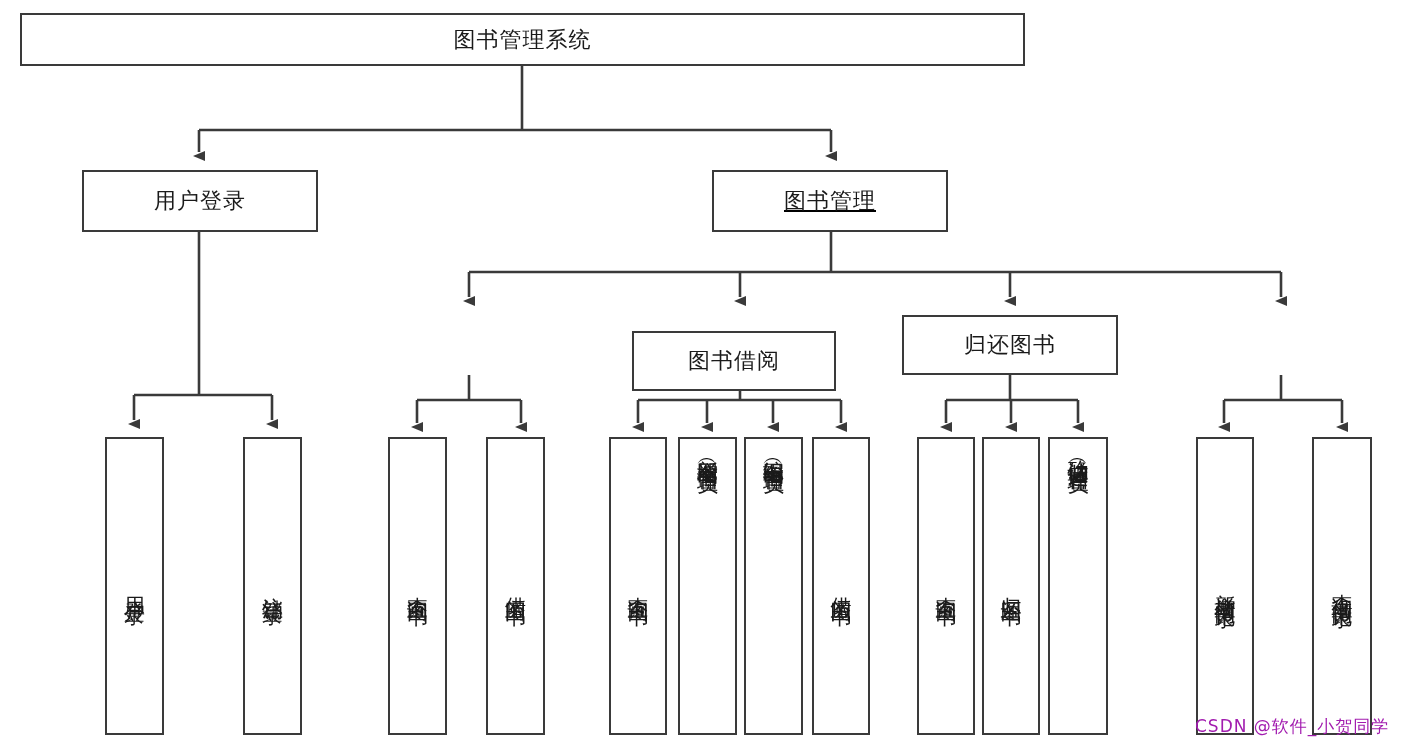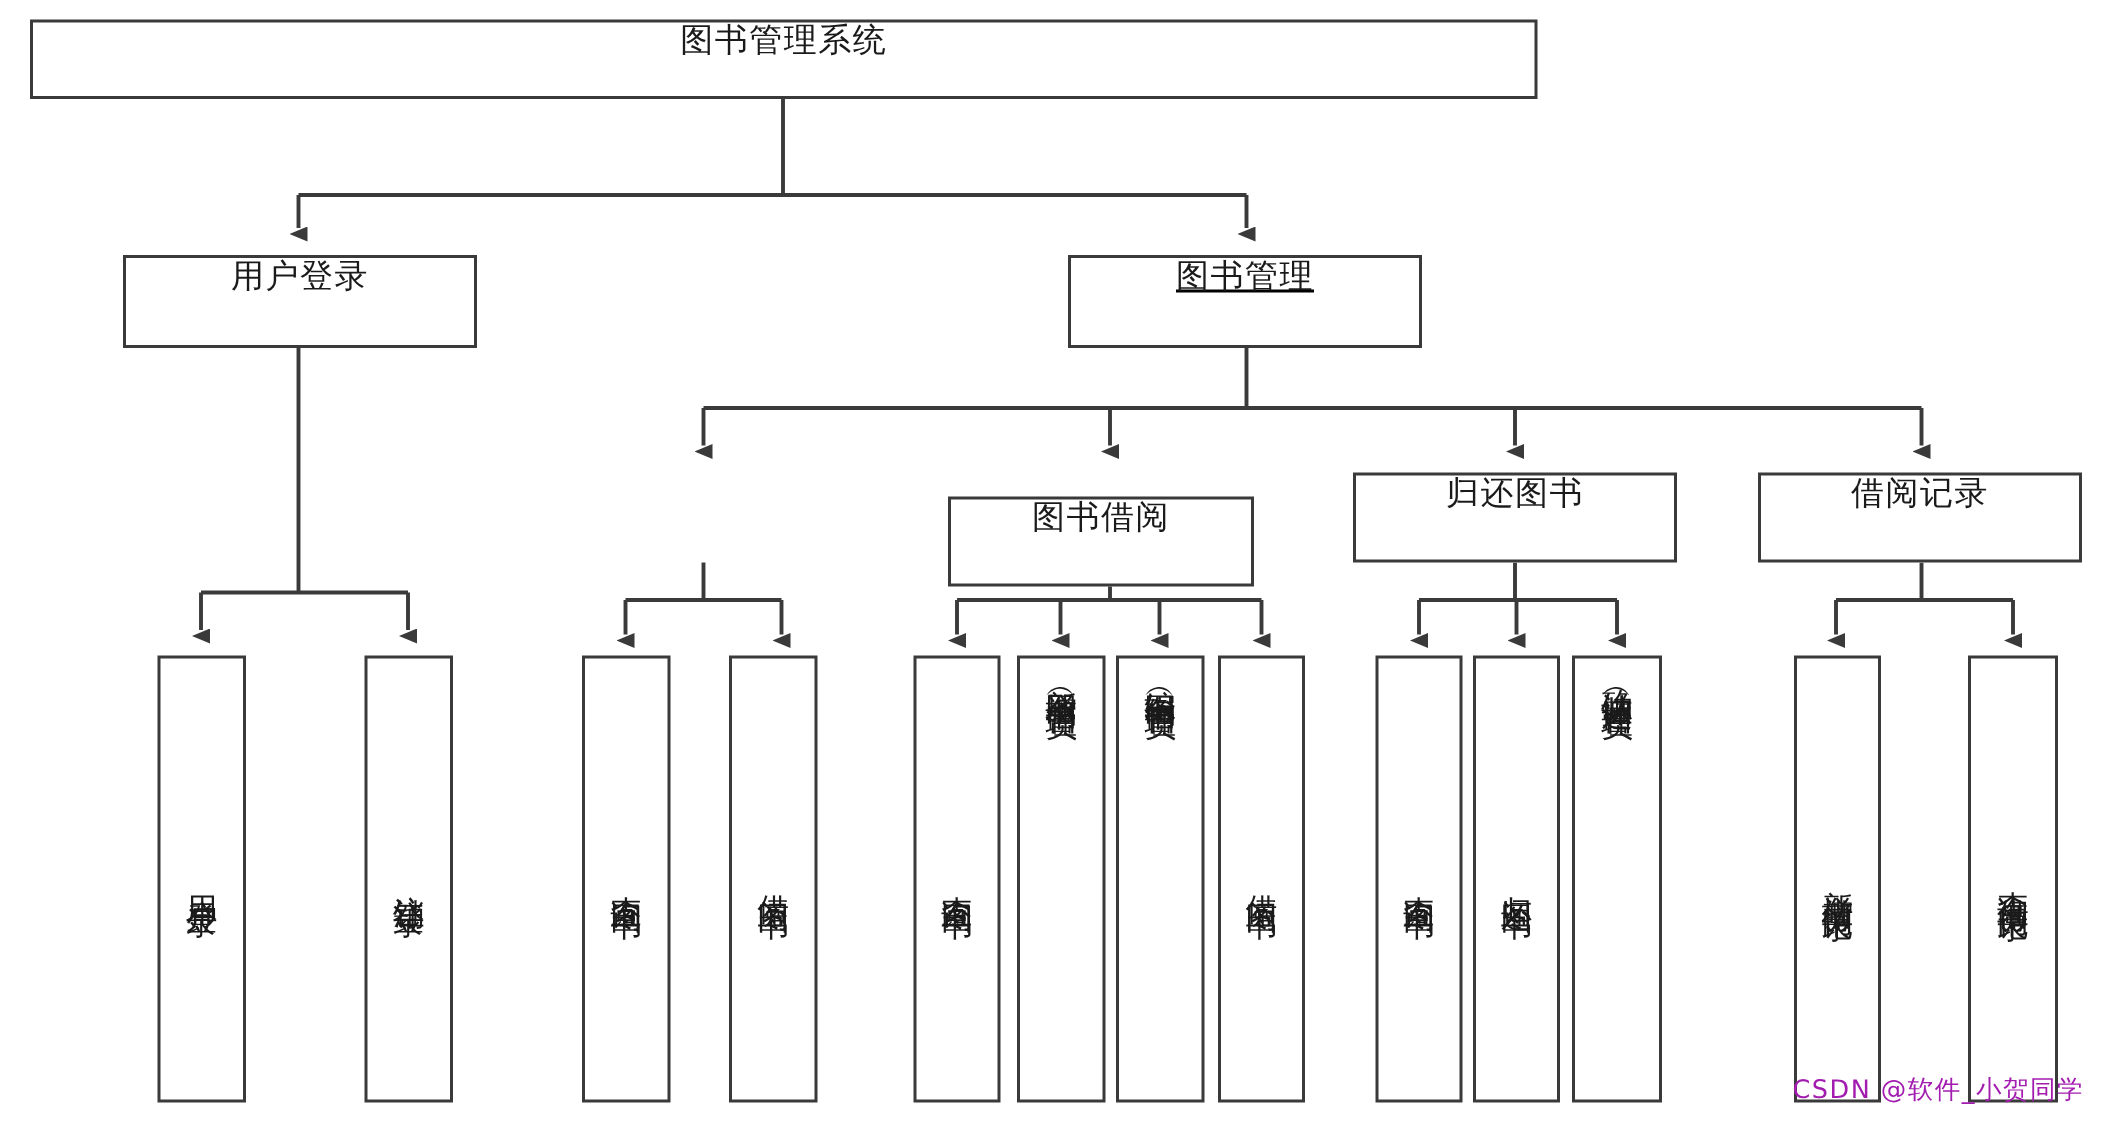--- a/index.html
+++ b/index.html
@@ -21,21 +21,21 @@
     width:1405px;
     height:747px;
     pointer-events:none;
   }
   .node{
     position:absolute;
     box-sizing:border-box;
     background:#ffffff;
     border:2px solid #3a3a3a;
     display:flex;
-    align-items:flex-start;
+    align-items:center;
     justify-content:center;
     z-index:2;
   }
   .node .label{
     font-size:22px;
     line-height:1.15;
     letter-spacing:1px;
     color:#1a1a1a;
     white-space:nowrap;
   }
@@ -145,23 +145,20 @@
 
 
   <div class="node" style="left:632px; top:331px; width:204px; height:60px;">
     <span class="label">图书借阅</span>
   </div>
 
   <div class="node" style="left:902px; top:315px; width:216px; height:60px;">
     <span class="label">归还图书</span>
   </div>
 
-  <div class="node" style="left:1172px; top:315px; width:216px; height:60px;">
-    <span class="label">借阅记录</span>
-  </div>
 
   <div class="node vertical mid" style="left:105px; top:437px; width:59px; height:298px;">
     <span class="label">用户登录</span>
   </div>
   <div class="node vertical mid" style="left:243px; top:437px; width:59px; height:298px;">
     <span class="label">注销登录</span>
   </div>
 
   <div class="node vertical mid" style="left:388px; top:437px; width:59px; height:298px;">
     <span class="label">查询图书</span>

